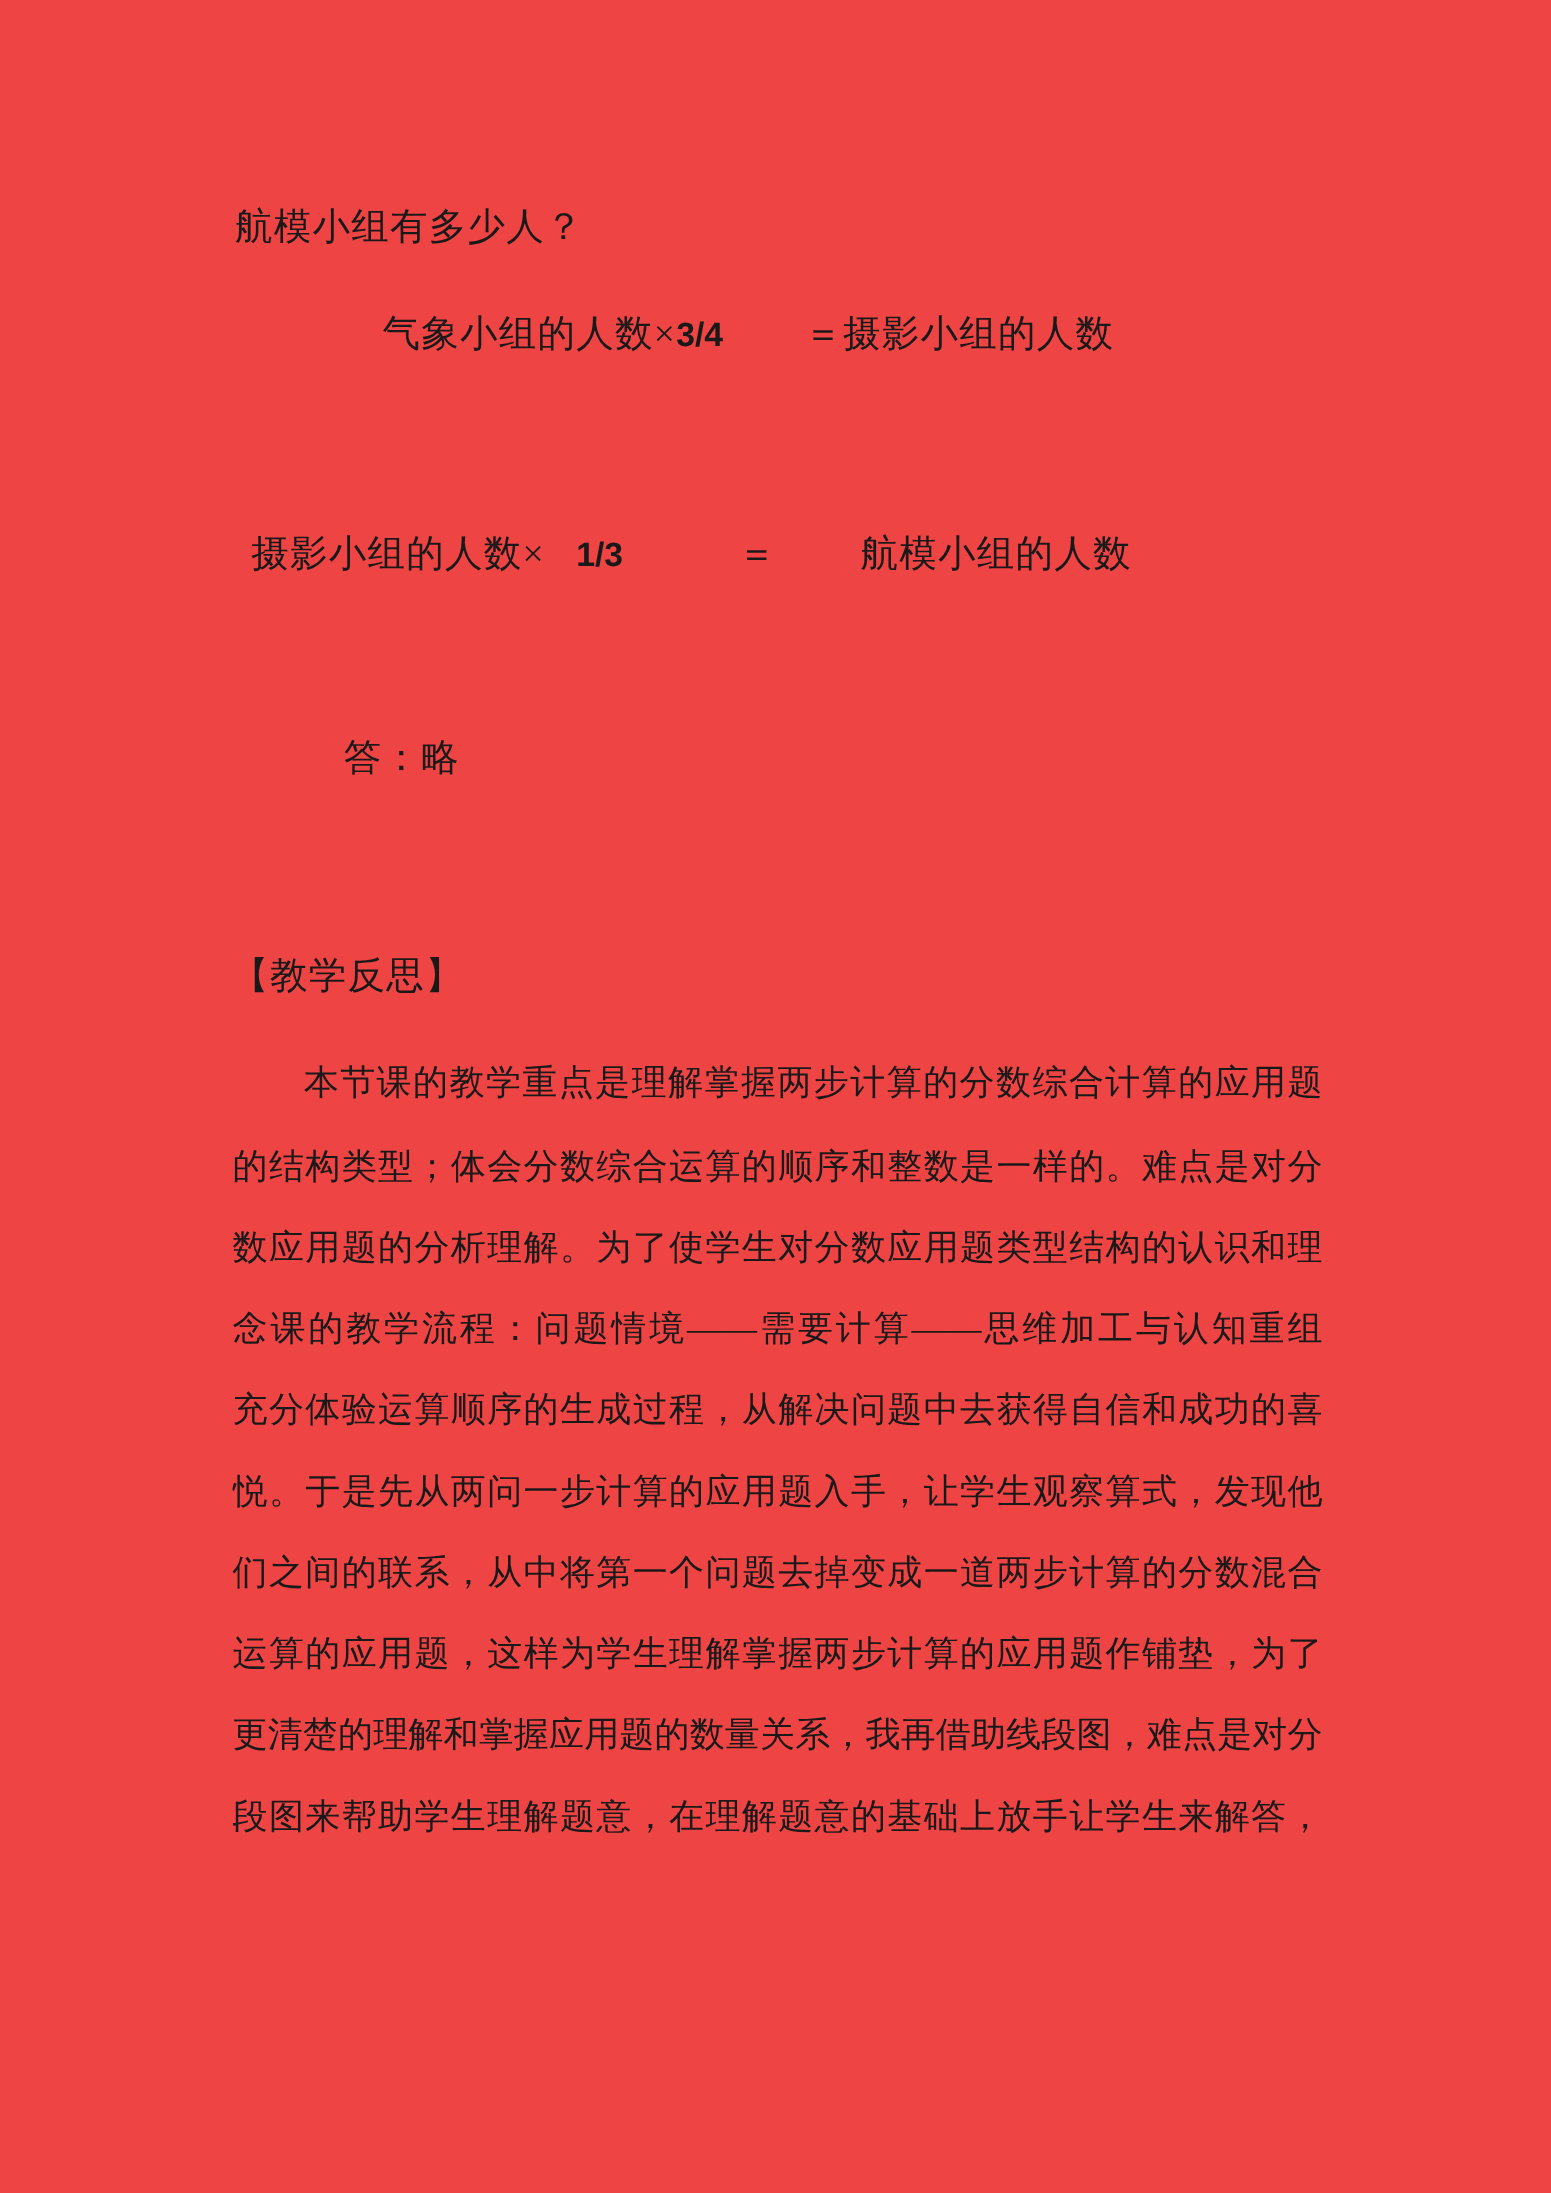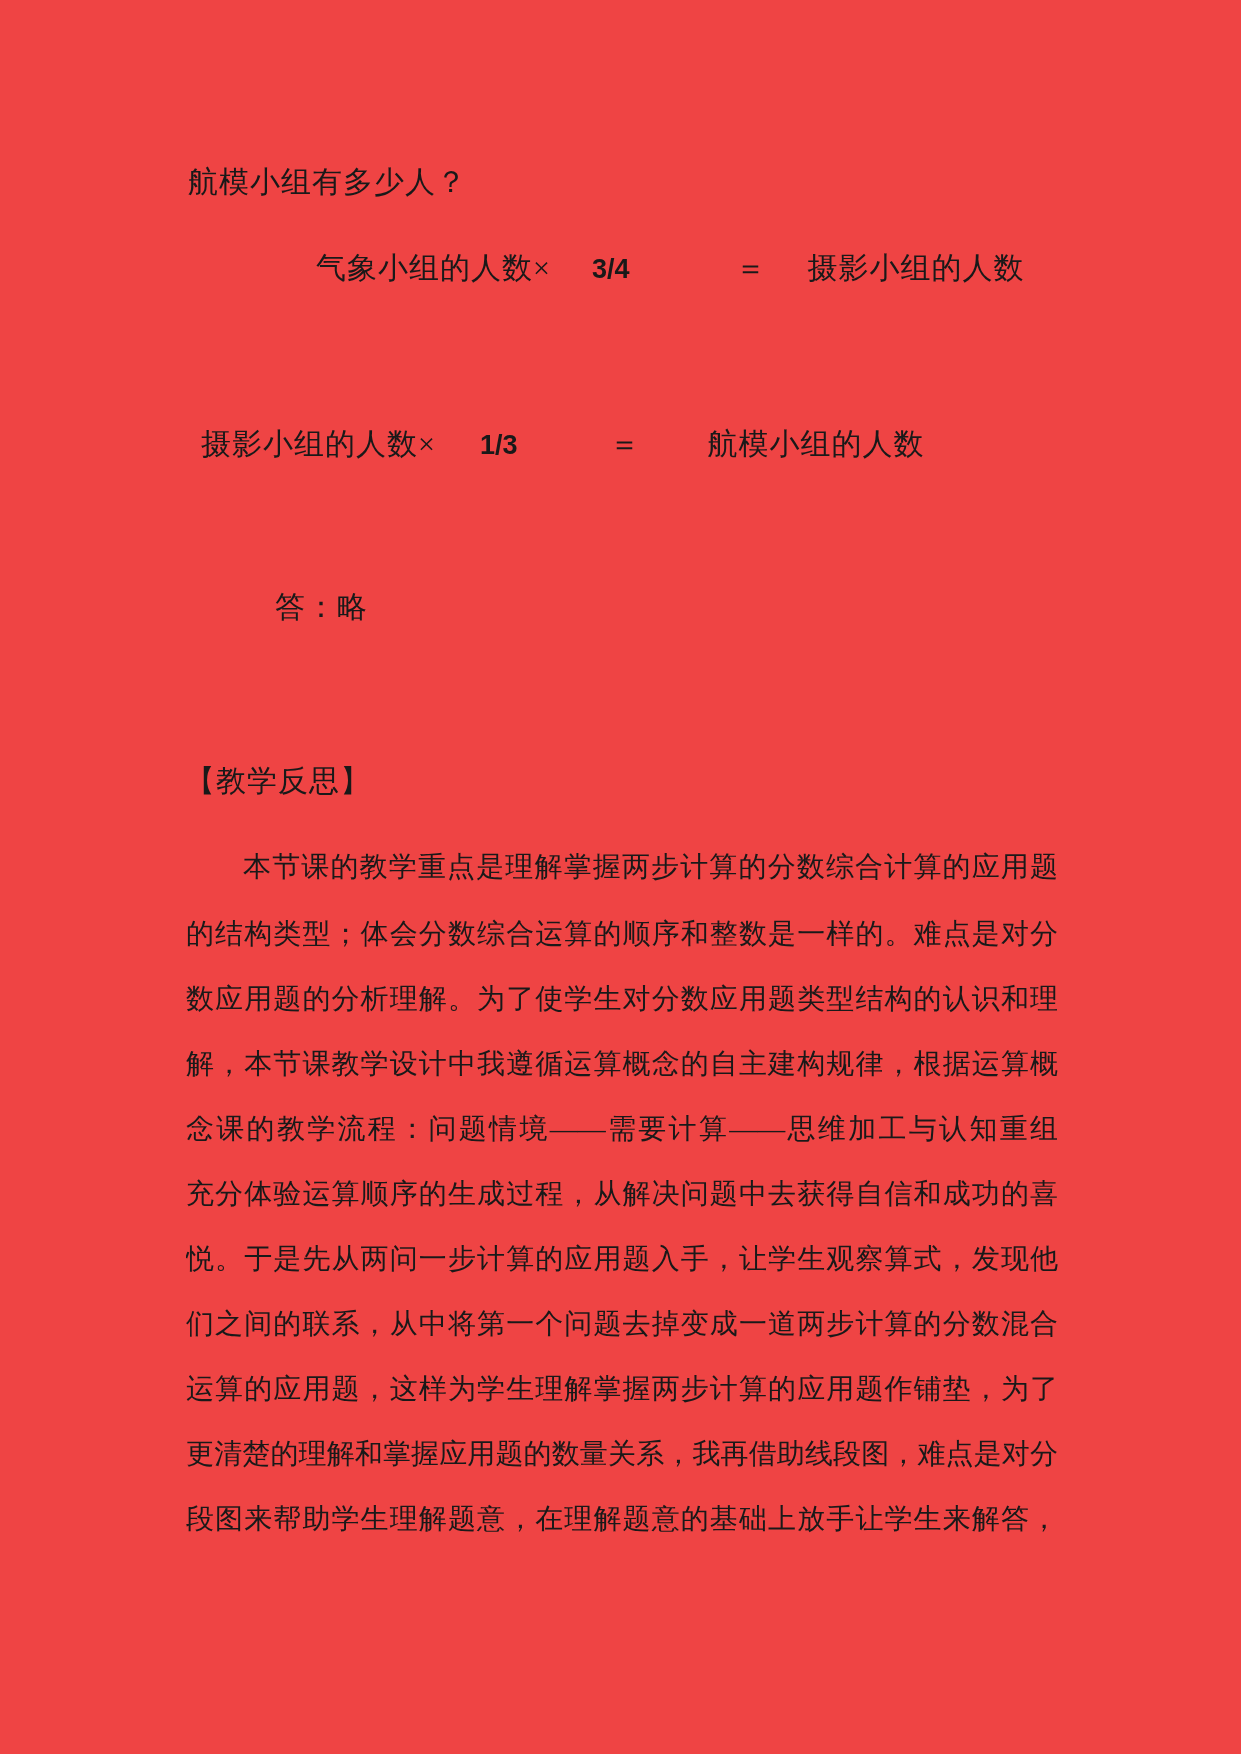--- a/index.html
+++ b/index.html
@@ -8,32 +8,32 @@
     width:1241px;
     height:1754px;
     background:#ef4444;
     color:#191919;
     font-family:"Liberation Serif","DejaVu Serif",serif;
     overflow:hidden;
   }
   .abs { position:absolute; line-height:1; }
   .question   { left:188px; top:167px; font-size:30px; letter-spacing:1px; }
   .equation   { display:flex; align-items:baseline; font-size:30px; letter-spacing:1px; white-space:nowrap; }
-  .equation-1 { left:316px; top:253px;gap:41px; }
+  .equation-1 { left:306px; top:253px; }
   .equation-2 { left:201px; top:429px; }
   .fraction {
     font-family:"Liberation Sans","DejaVu Sans",sans-serif;
     font-weight:600;
     font-size:27px;
     letter-spacing:0;
   }
   .eq1 .fraction { }
   .eq1 .equals   { margin-left:65px; }
   .eq1 .right    { }
-  .eq2 .fraction { margin-left:44px; }
+  .eq2 .fraction { margin-left:25px; }
   .eq2 .equals   { margin-left:92px; }
   .eq2 .right    { margin-left:67px; }
   .answer  { left:275px; top:592px; font-size:30px; letter-spacing:1px; }
   .heading { left:185px; top:766px; font-size:30px; letter-spacing:1px; }
   .paragraph {
     left:186px; top:836px;
     width:872px;
     font-size:28px;
     line-height:65px;
   }
@@ -67,21 +67,20 @@
   </div>
 
   <div class="abs answer">答：略</div>
 
   <div class="abs heading">【教学反思】</div>
 
   <div class="abs paragraph">
     <div class="para-line indent">本节课的教学重点是理解掌握两步计算的分数综合计算的应用题</div>
     <div class="para-line">的结构类型；体会分数综合运算的顺序和整数是一样的。难点是对分</div>
     <div class="para-line">数应用题的分析理解。为了使学生对分数应用题类型结构的认识和理</div>
-    <div class="para-line">解，本节课教学设计中我遵循运算概念的自主建构规律，根据运算概</div>
     <div class="para-line">念课的教学流程：问题情境——需要计算——思维加工与认知重组</div>
     <div class="para-line">充分体验运算顺序的生成过程，从解决问题中去获得自信和成功的喜</div>
     <div class="para-line">悦。于是先从两问一步计算的应用题入手，让学生观察算式，发现他</div>
     <div class="para-line">们之间的联系，从中将第一个问题去掉变成一道两步计算的分数混合</div>
     <div class="para-line">运算的应用题，这样为学生理解掌握两步计算的应用题作铺垫，为了</div>
     <div class="para-line">更清楚的理解和掌握应用题的数量关系，我再借助线段图，难点是对分</div>
     <div class="para-line">段图来帮助学生理解题意，在理解题意的基础上放手让学生来解答，</div>
   </div>
 
 </div>

